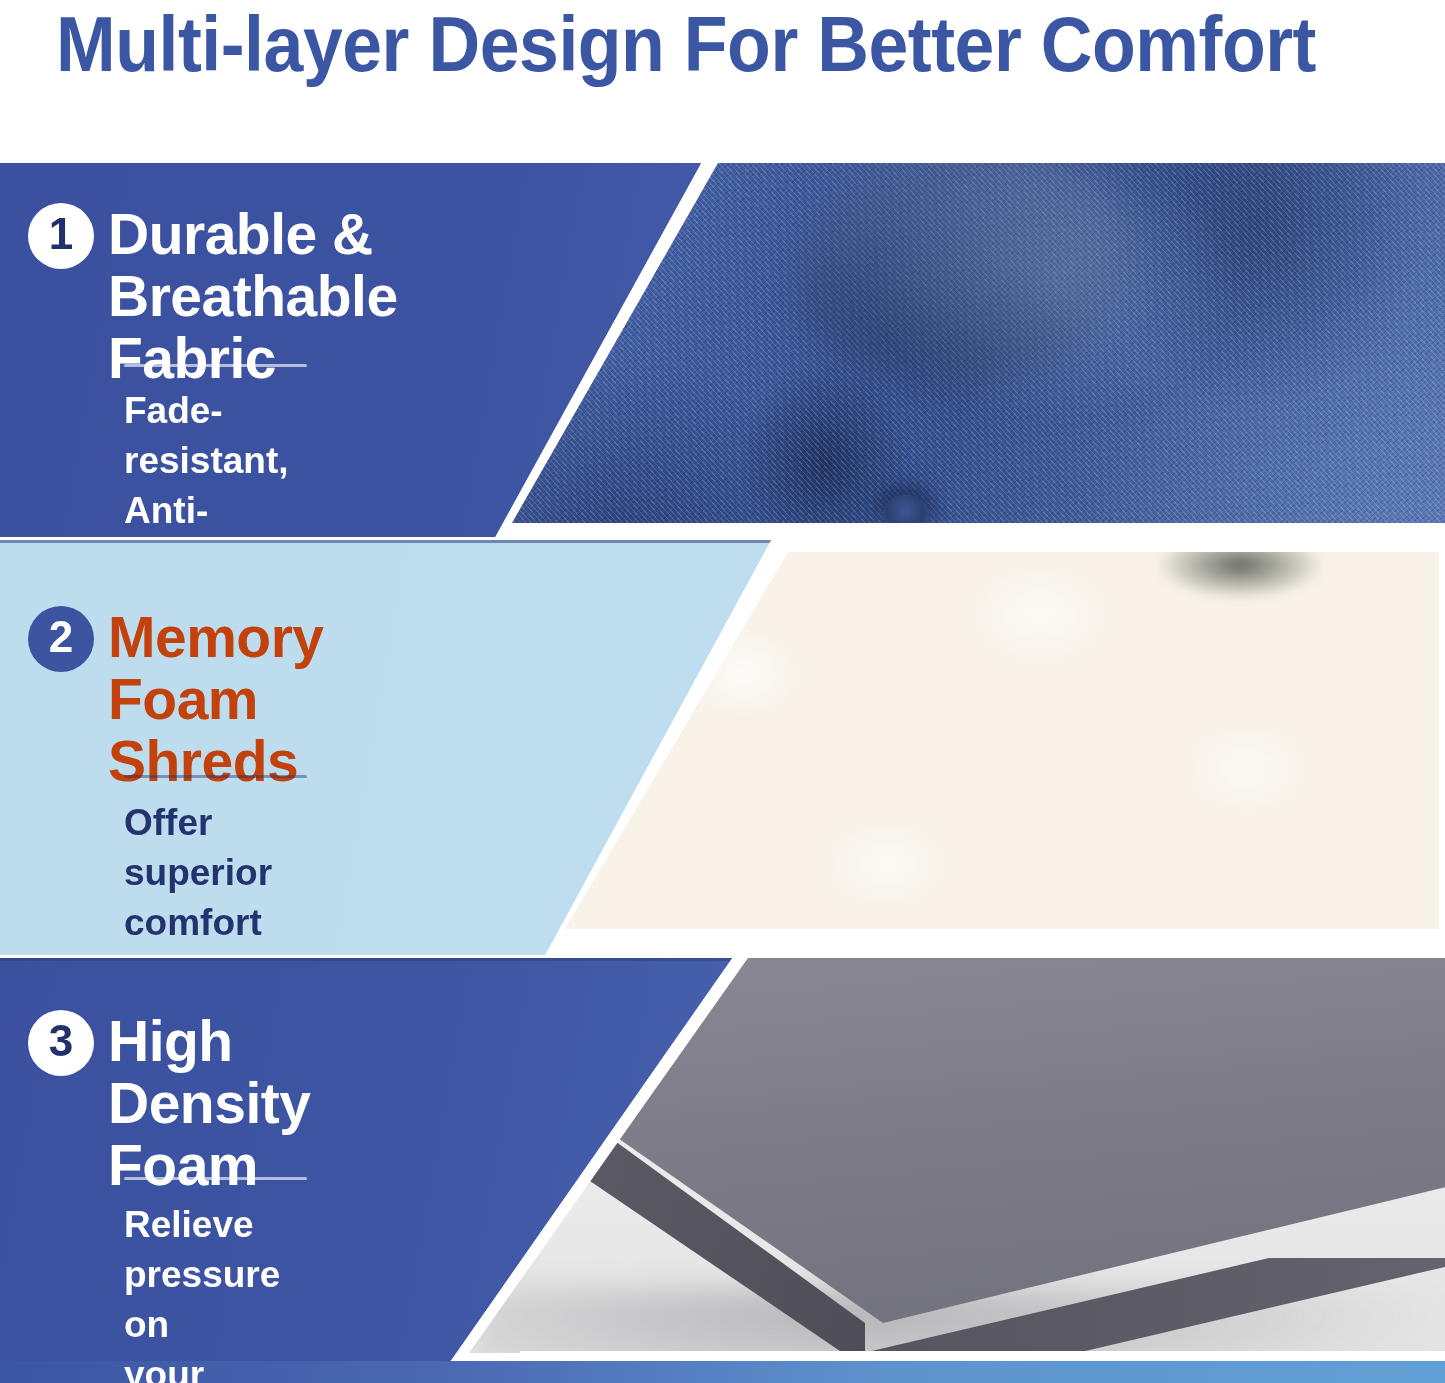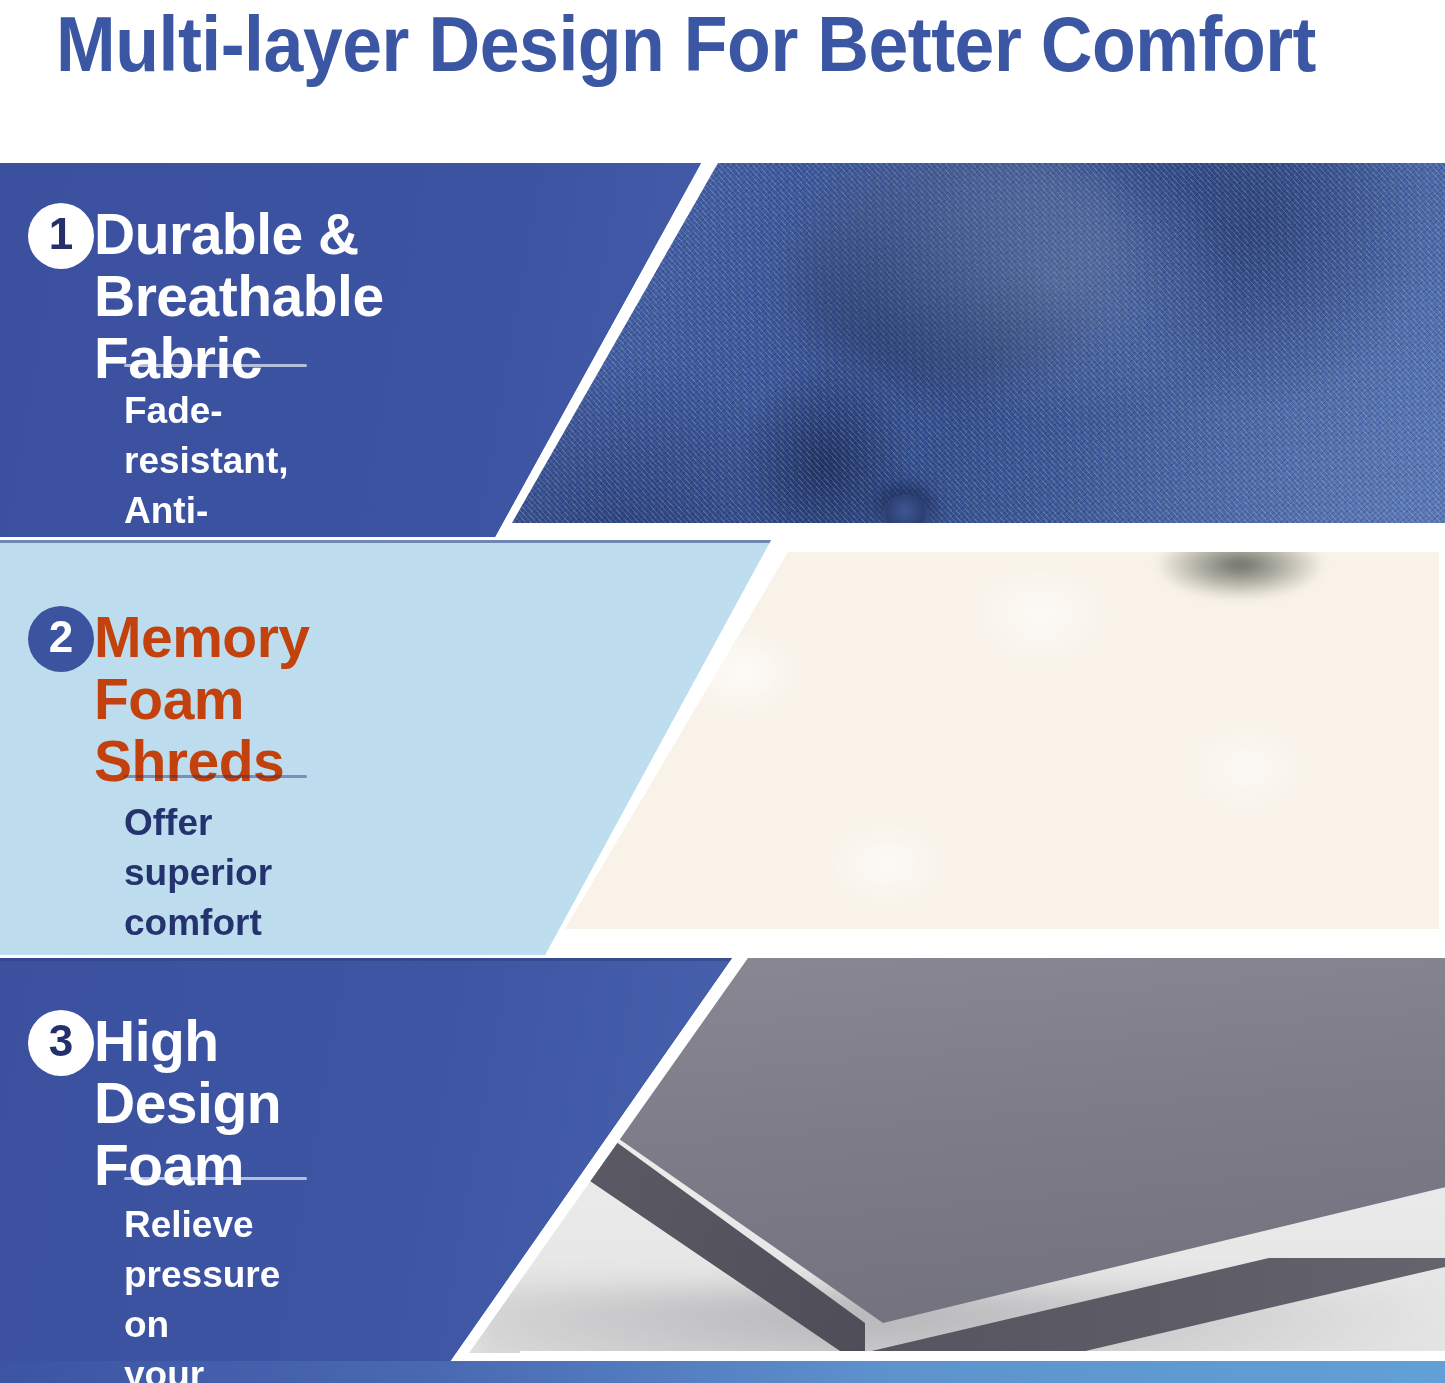--- a/index.html
+++ b/index.html
@@ -156,21 +156,21 @@
     width:66px; height:66px; border-radius:50%;
     display:flex; align-items:center; justify-content:center;
     font-size:44px; font-weight:bold; line-height:1;
     flex:0 0 auto;
   }
   .num-circle span{ transform:translateY(-2px); }
   .light-circle{ background:#ffffff; color:#24306B; }
   .dark-circle { background:#3C53A0; color:#ffffff; }
 
   .heading{
-    margin-left:0;
+    margin-left:14px;
     font-weight:bold;
     font-size:57px;
     line-height:62px;
     letter-spacing:-0.5px;
     white-space:pre-line;
   }
   .heading.on-blue{ color:#ffffff; }
   .heading.on-light{ color:#c2410c; }
 
   .divider{ position:absolute; left:124px; width:183px; height:3px; border-radius:2px; }
@@ -278,21 +278,21 @@
       <div class="foam-left"></div>
       <div class="foam-right"></div>
     </div>
   </div>
 
   <div class="content">
     <div class="head-row">
       <div class="num-circle light-circle">
         <span>3</span>
       </div>
-      <div class="heading on-blue">High Design
+      <div class="heading on-blue">High Density
 Foam</div>
     </div>
     <div class="divider on-blue"></div>
     <div class="sub on-blue">Relieve pressure on
 your hips and
 tailbone</div>
   </div>
 </section>
 
 <div id="bottom-strip-white"></div>

